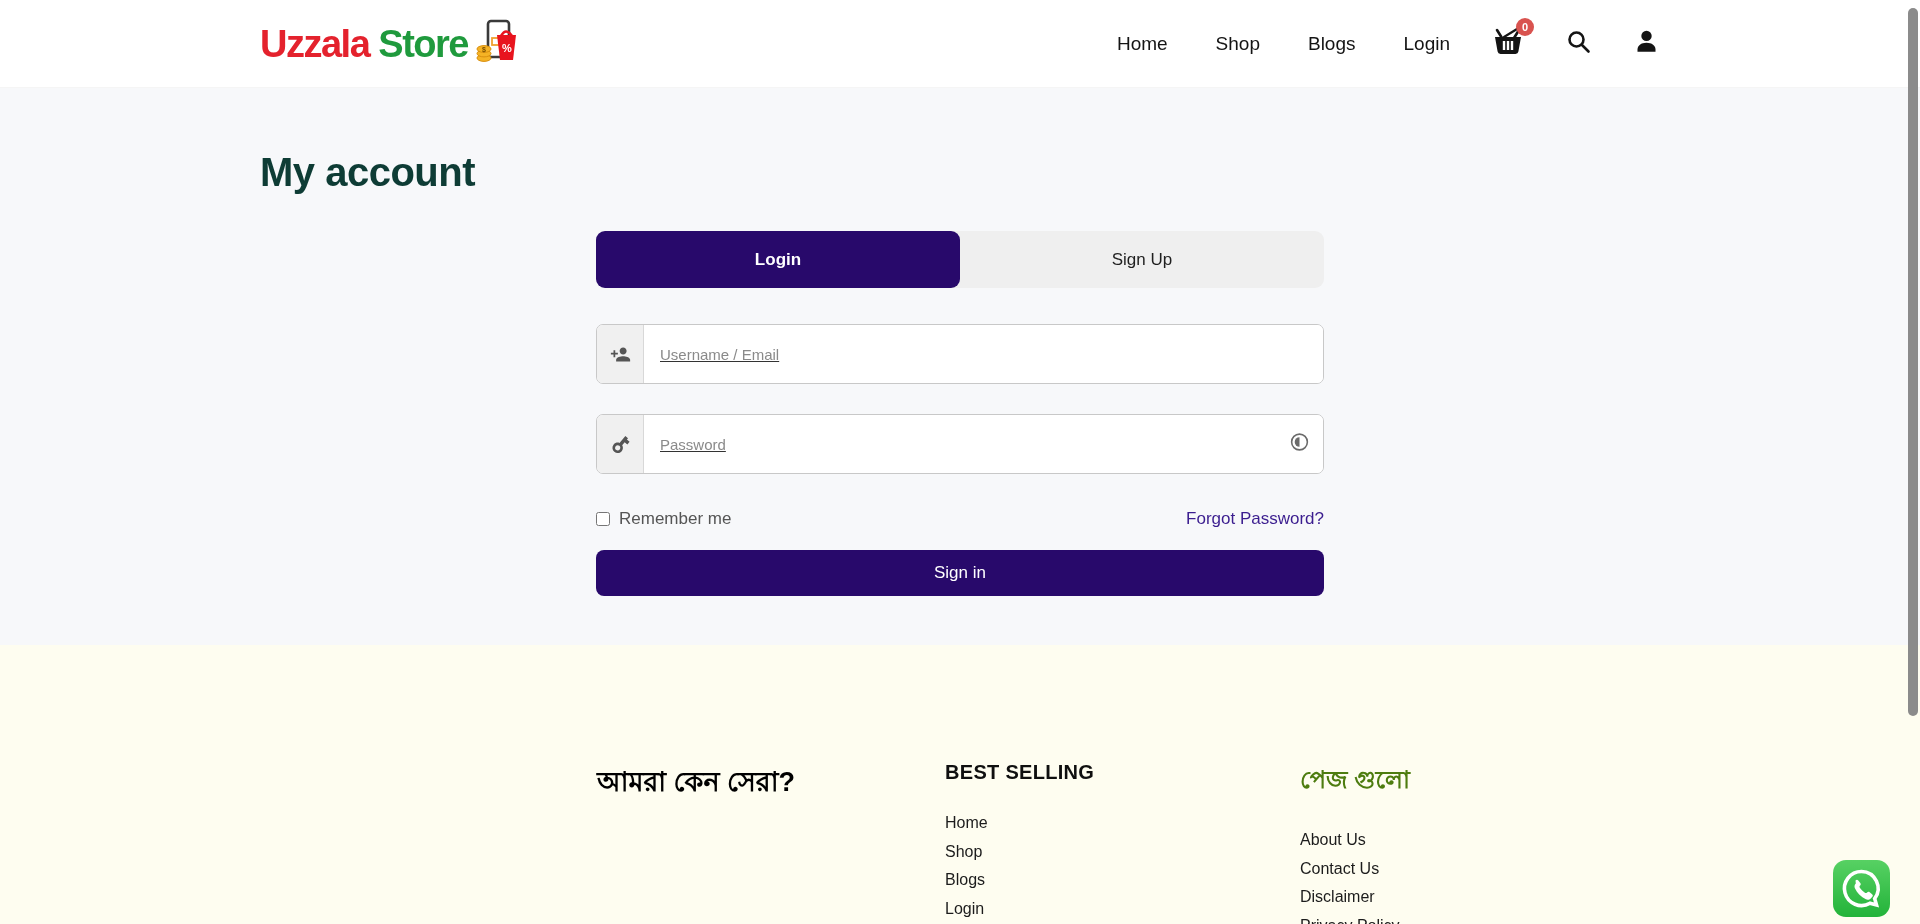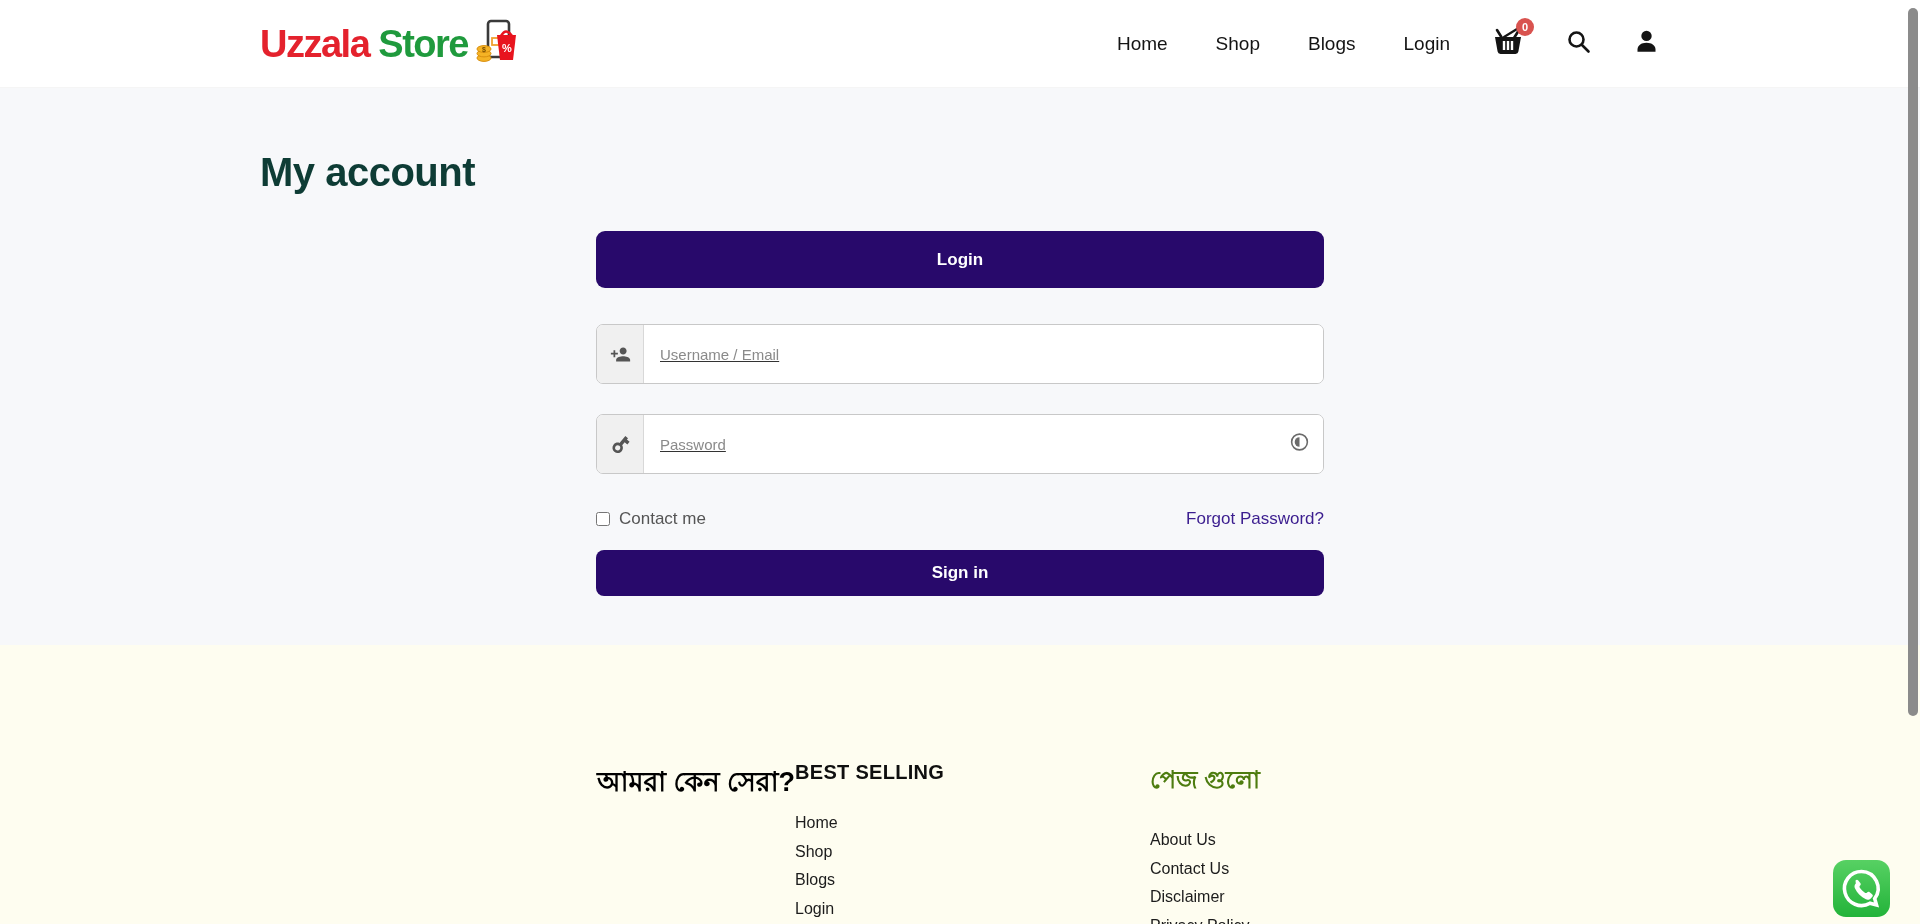--- a/index.html
+++ b/index.html
@@ -40,27 +40,27 @@
     font-family:"Liberation Sans", sans-serif; background:#fff;text-decoration:underline; }
   .field input::placeholder { color:#8a8a8a; }
   .eye-btn { position:absolute; right:13px; top:50%; transform:translateY(-50%); cursor:pointer; display:flex; }
 
   .options-row { display:flex; justify-content:space-between; align-items:center; margin-top:35px; }
   .remember { display:flex; align-items:center; gap:9px; color:#555; font-size:17px; cursor:default; }
   .remember input { width:14px; height:14px; accent-color:#555; cursor:pointer; }
   .forgot { color:#3b1d8f; font-size:17px; font-weight:500; cursor:pointer; text-decoration:none; }
 
   .signin-btn { width:100%; height:46px; margin-top:21px; background:#28096b; color:#fff; border:none;
-    border-radius:8px; font-size:17px; font-weight:bold; cursor:pointer; font-family:"Liberation Sans", sans-serif; }
+    border-radius:8px; font-size:17px; font-weight:normal; cursor:pointer; font-family:"Liberation Sans", sans-serif; }
 
   
   .footer { height:279px; background:#fefdf0; padding-top:116px; }
   .footer .container { display:flex; align-items:flex-start; }
   .f-col1 { width:535px; }
-  .f-col2 { width:205px; }
+  .f-col2 { width:205px; margin-left:150px; }
   .f-col3 { margin-left:150px; }
   .f-head-bn { font-size:27px; font-weight:800; color:#000;text-align:right; }
   .f-head-en { font-size:20px; font-weight:800; color:#0f0f0f; letter-spacing:0.3px; }
   .f-head-bn2 { font-size:24px; font-weight:800; color:#4d7c0f; }
   .f-about { margin-top:15px; font-size:16px; line-height:1.62; color:#141414; }
   .f-about b { font-weight:700; }
   .f-links { margin-top:25px; list-style:none; }
   .f-links li { font-size:16px; color:#1c1c1c; line-height:28.5px; cursor:pointer; }
 
   
@@ -131,20 +131,21 @@
   </div>
 </header>
 
 <main class="main">
   <div class="container">
     <h1 class="page-title">My account</h1>
 
     <div class="form-wrap">
       <div class="tabs">
         <div class="tab active">Login</div>
+        <div class="tab inactive">Sign Up</div>
       </div>
 
       <div class="field">
         <span class="icon-box">
           <svg width="21" height="21" viewBox="0 0 24 24">
             <path fill="#555" d="M15 12c2.2 0 4-1.8 4-4s-1.8-4-4-4-4 1.8-4 4 1.8 4 4 4zm-9-2V7H4v3H1v2h3v3h2v-3h3v-2H6zm9 4c-2.7 0-8 1.3-8 4v2h16v-2c0-2.7-5.3-4-8-4z"></path>
           </svg>
         </span>
         <input type="text" placeholder="Username / Email" style="">
       </div>
@@ -162,21 +163,21 @@
               <circle cx="12" cy="12" r="9" fill="none" stroke="#6b6b6b" stroke-width="1.8"></circle>
               <path d="M12 6.5 a5.5 5.5 0 0 0 0 11 z" fill="#6b6b6b"></path>
             </svg>
           </span>
         </span>
       </div>
 
       <div class="options-row">
         <label class="remember">
           <input type="checkbox" style="">
-          <span>Contact me</span>
+          <span>Remember me</span>
         </label>
         <a class="forgot">Forgot Password?</a>
       </div>
 
       <button class="signin-btn">Sign in</button>
     </div>
   </div>
 </main>
 
 <footer class="footer">

